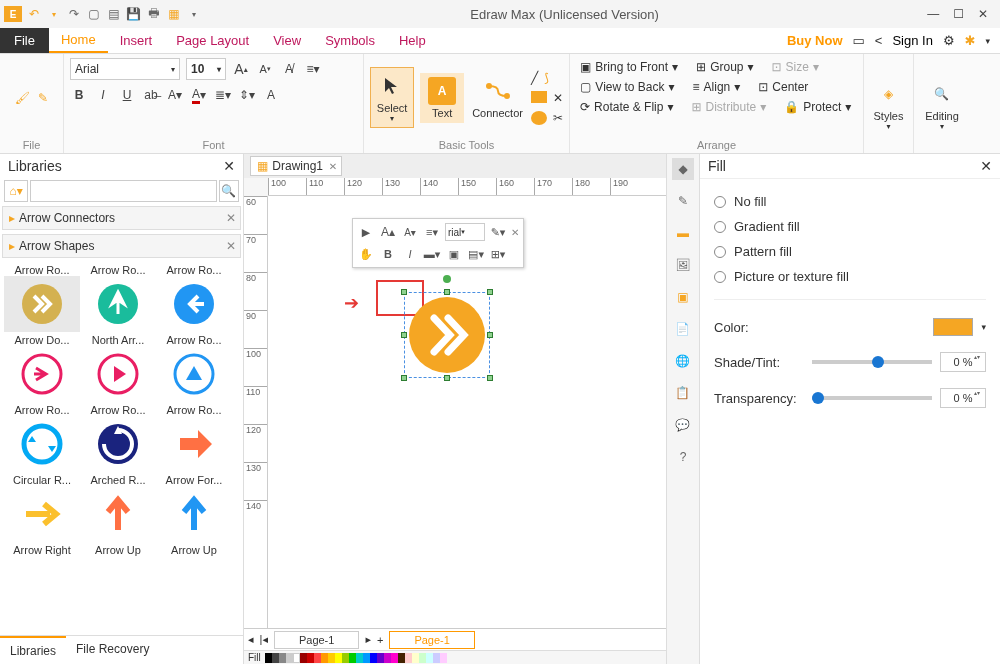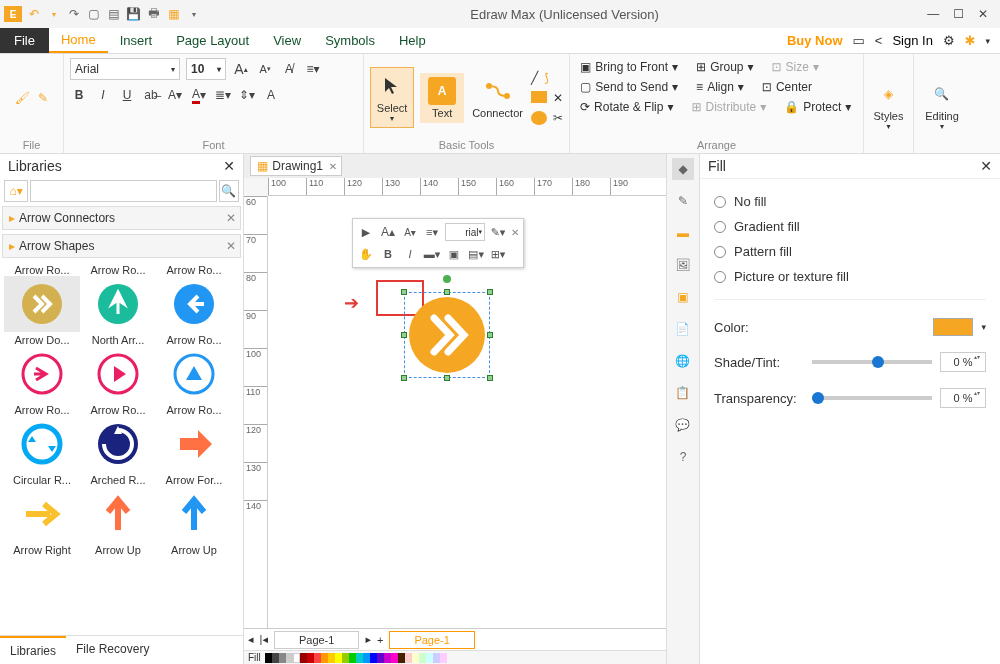--- a/index.html
+++ b/index.html
@@ -8,21 +8,21 @@
 
 .titlebar { height: 28px; background: #f4f4f4; display: flex; align-items: center; padding: 0 4px; }
 .titlebar .qat { display: flex; gap: 4px; align-items: center; }
 .titlebar .qat .qicon { width: 16px; height: 16px; display: flex; align-items: center; justify-content: center; color: #666; }
 .titlebar .title { flex: 1; text-align: center; color: #555; font-size: 13px; }
 .titlebar .winbtns { display: flex; gap: 14px; align-items: center; padding-right: 8px; color: #444; }
 
 
 .menubar { height: 26px; background: #fff; border-bottom: 1px solid #ddd; display: flex; align-items: stretch; }
 .menubar .file { background: #333; color: #fff; padding: 0 14px; display: flex; align-items: center; font-size: 13px; }
-.menubar .tab { padding: 0 12px; display: flex; align-items: center; font-size: 13px; color: #14532d; cursor: pointer; }
+.menubar .tab { padding: 0 12px; display: flex; align-items: center; font-size: 13px; color: #be185d; cursor: pointer; }
 .menubar .tab.active { color: #f90; border-bottom: 2px solid #f90; }
 .menubar .spacer { flex: 1; }
 .menubar .right { display: flex; align-items: center; gap: 10px; padding-right: 10px; font-size: 13px; }
 .menubar .right .buy { color: #f90; font-weight: bold; }
 .menubar .right .signin { color: #000000; }
 
 
 .ribbon { height: 100px; background: #fafafa; border-bottom: 1px solid #ddd; display: flex; }
 .ribbon-group { border-right: 1px solid #e5e5e5; display: flex; flex-direction: column; padding: 4px 6px 0 6px; }
 .ribbon-group .glabel { text-align: center; color: #888; font-size: 11px; padding: 2px 0; }
@@ -75,21 +75,21 @@
 .handle.tl { left: -4px; top: -4px; } .handle.tr { right: -4px; top: -4px; }
 .handle.bl { left: -4px; bottom: -4px; } .handle.br { right: -4px; bottom: -4px; }
 .handle.tm { left: 50%; top: -4px; margin-left: -3px; } .handle.bm { left: 50%; bottom: -4px; margin-left: -3px; }
 .handle.ml { left: -4px; top: 50%; margin-top: -3px; } .handle.mr { right: -4px; top: 50%; margin-top: -3px; }
 .rot-handle { position: absolute; left: 50%; top: -18px; width: 8px; height: 8px; margin-left: -4px; background: #4caf50; border-radius: 50%; }
 .red-box { position: absolute; left: 108px; top: 84px; width: 48px; height: 36px; border: 2px solid #e53935; }
 .red-arrow { position: absolute; left: 76px; top: 96px; color: #e53935; font-size: 18px; }
 .float-toolbar { position: absolute; left: 84px; top: 22px; background: #fff; border: 1px solid #ccc; box-shadow: 1px 1px 3px rgba(0,0,0,.2); padding: 2px; }
 .float-toolbar .row { display: flex; gap: 4px; padding: 2px; align-items: center; }
 .float-toolbar .ftb { width: 18px; height: 18px; display: flex; align-items: center; justify-content: center; color: #555; font-size: 11px; }
-.float-toolbar .fsel { width: 40px; height: 18px; border: 1px solid #ccc; font-size: 10px; display: flex; align-items: center; padding: 0 2px; justify-content: flex-end; }
+.float-toolbar .fsel { width: 40px; height: 18px; border: 1px solid #ccc; font-size: 10px; display: flex; align-items: center; padding: 0 2px; justify-content: flex-start; }
 .float-toolbar .x { color: #888; font-size: 10px; }
 .page-bar { height: 22px; background: #fff; border-top: 1px solid #ccc; display: flex; align-items: center; font-size: 11px; gap: 6px; padding-left: 4px; }
 .page-bar .ptab { padding: 2px 24px; border: 1px solid #ccc; }
 .page-bar .ptab.active { color: #f90; border-color: #f90; }
 .fill-strip { height: 14px; display: flex; align-items: center; padding-left: 4px; gap: 0; border-top: 1px solid #ddd; }
 .fill-strip .sw { width: 7px; height: 10px; }
 
 
 .right-strip { width: 34px; background: #f5f5f5; border-left: 1px solid #ddd; border-right: 1px solid #ddd; display: flex; flex-direction: column; align-items: center; padding-top: 4px; gap: 10px; }
 .right-strip .ricon { width: 22px; height: 22px; display: flex; align-items: center; justify-content: center; color: #666; }
@@ -250,21 +250,21 @@
   </div>
 
   <div class="ribbon-group" style="width:294px;">
     <div class="gbody" style="flex-direction:column;align-items:stretch;gap:2px;">
       <div style="display:flex;gap:10px;">
         <div class="arrange-btn">▣ <span>Bring to Front</span> ▾</div>
         <div class="arrange-btn">⊞ <span>Group</span> ▾</div>
         <div class="arrange-btn" style="color:#aaa;">⊡ <span>Size</span> ▾</div>
       </div>
       <div style="display:flex;gap:10px;">
-        <div class="arrange-btn">▢ <span>Send to Send</span> ▾</div>
+        <div class="arrange-btn">▢ <span>View to Back</span> ▾</div>
         <div class="arrange-btn">≡ <span>Align</span> ▾</div>
         <div class="arrange-btn">⊡ <span>Center</span></div>
       </div>
       <div style="display:flex;gap:10px;">
         <div class="arrange-btn">⟳ <span>Rotate &amp; Flip</span> ▾</div>
         <div class="arrange-btn" style="color:#aaa;">⊞ <span>Distribute</span> ▾</div>
         <div class="arrange-btn">🔒 <span>Protect</span> ▾</div>
       </div>
     </div>
     <div class="glabel">Arrange</div>

